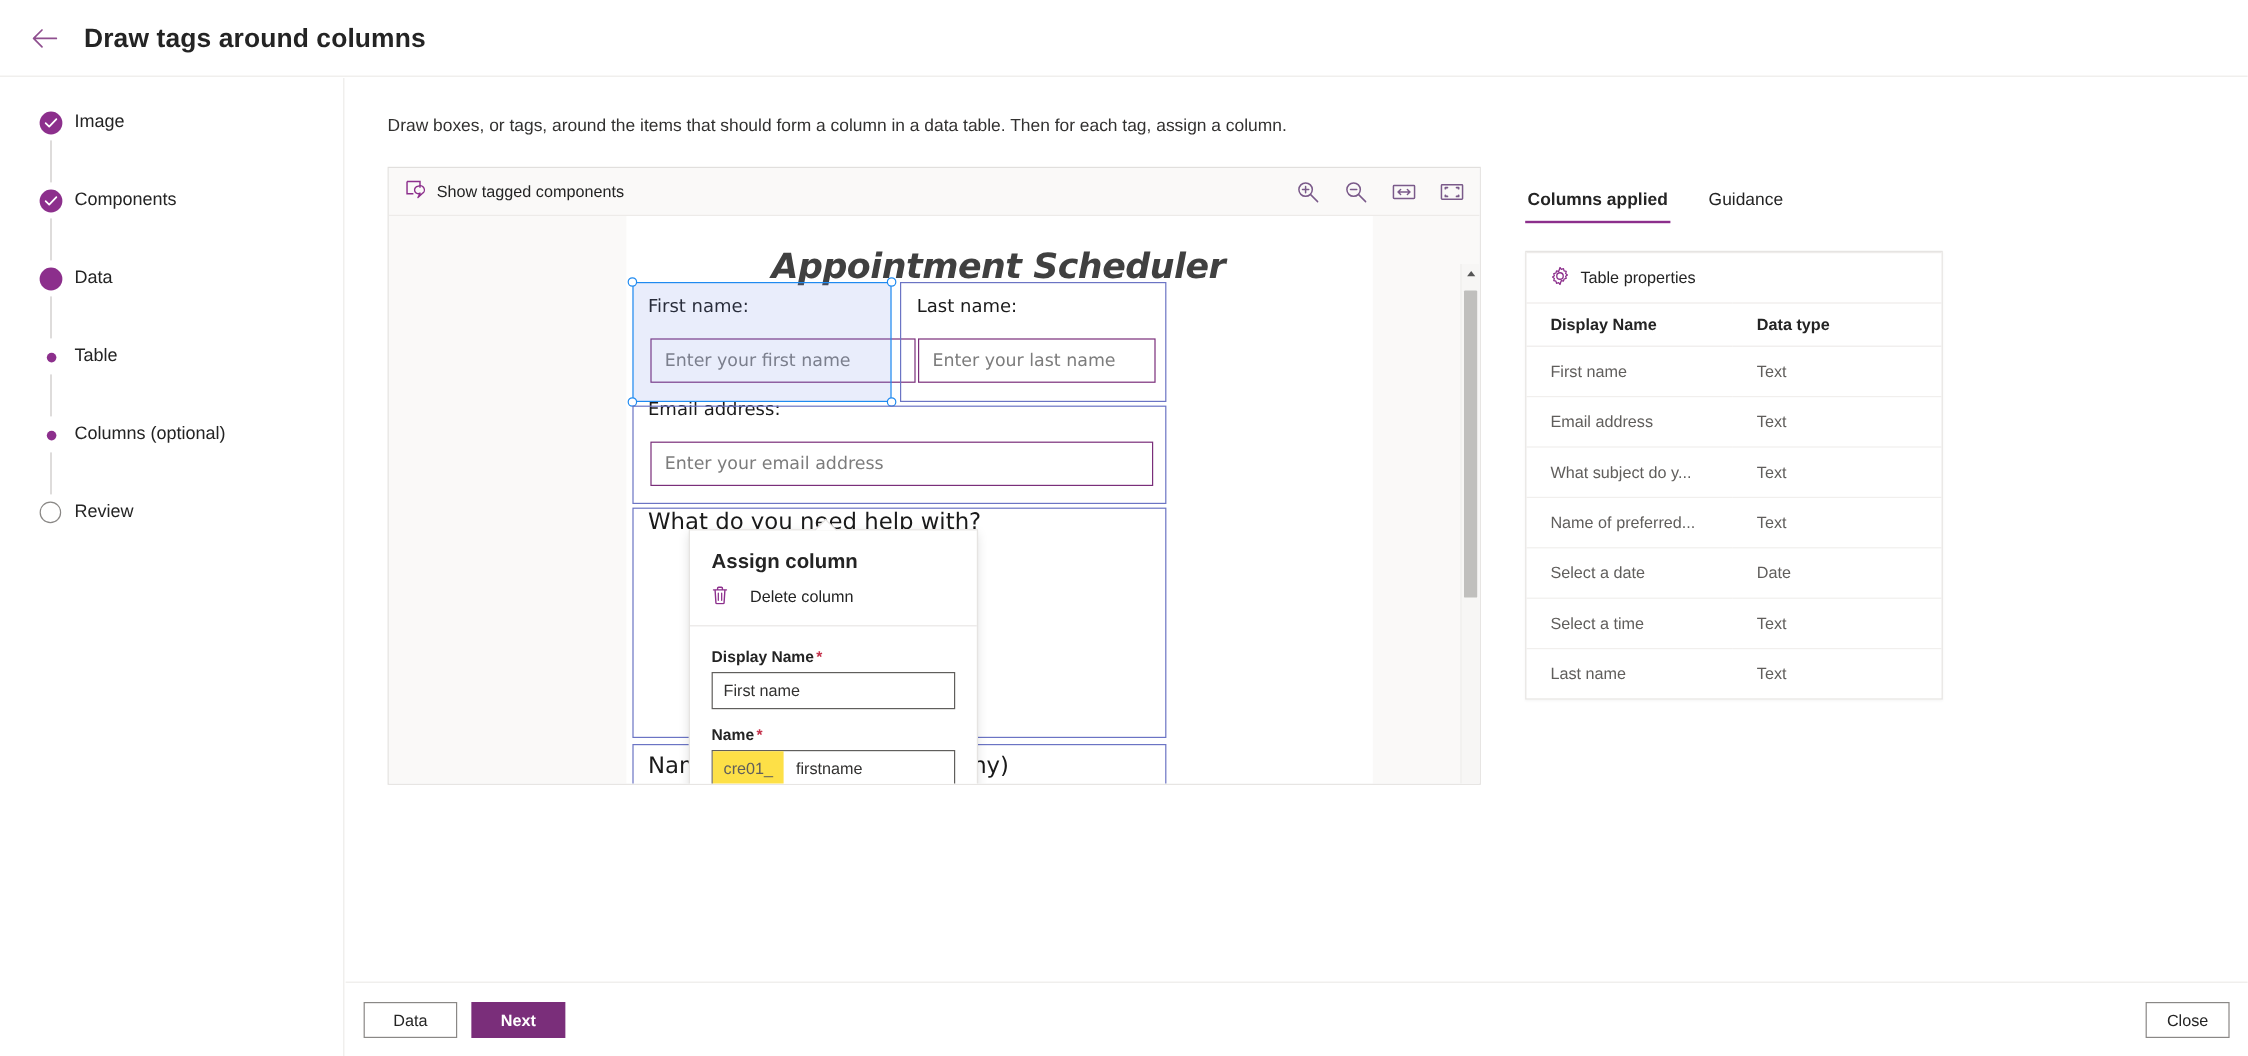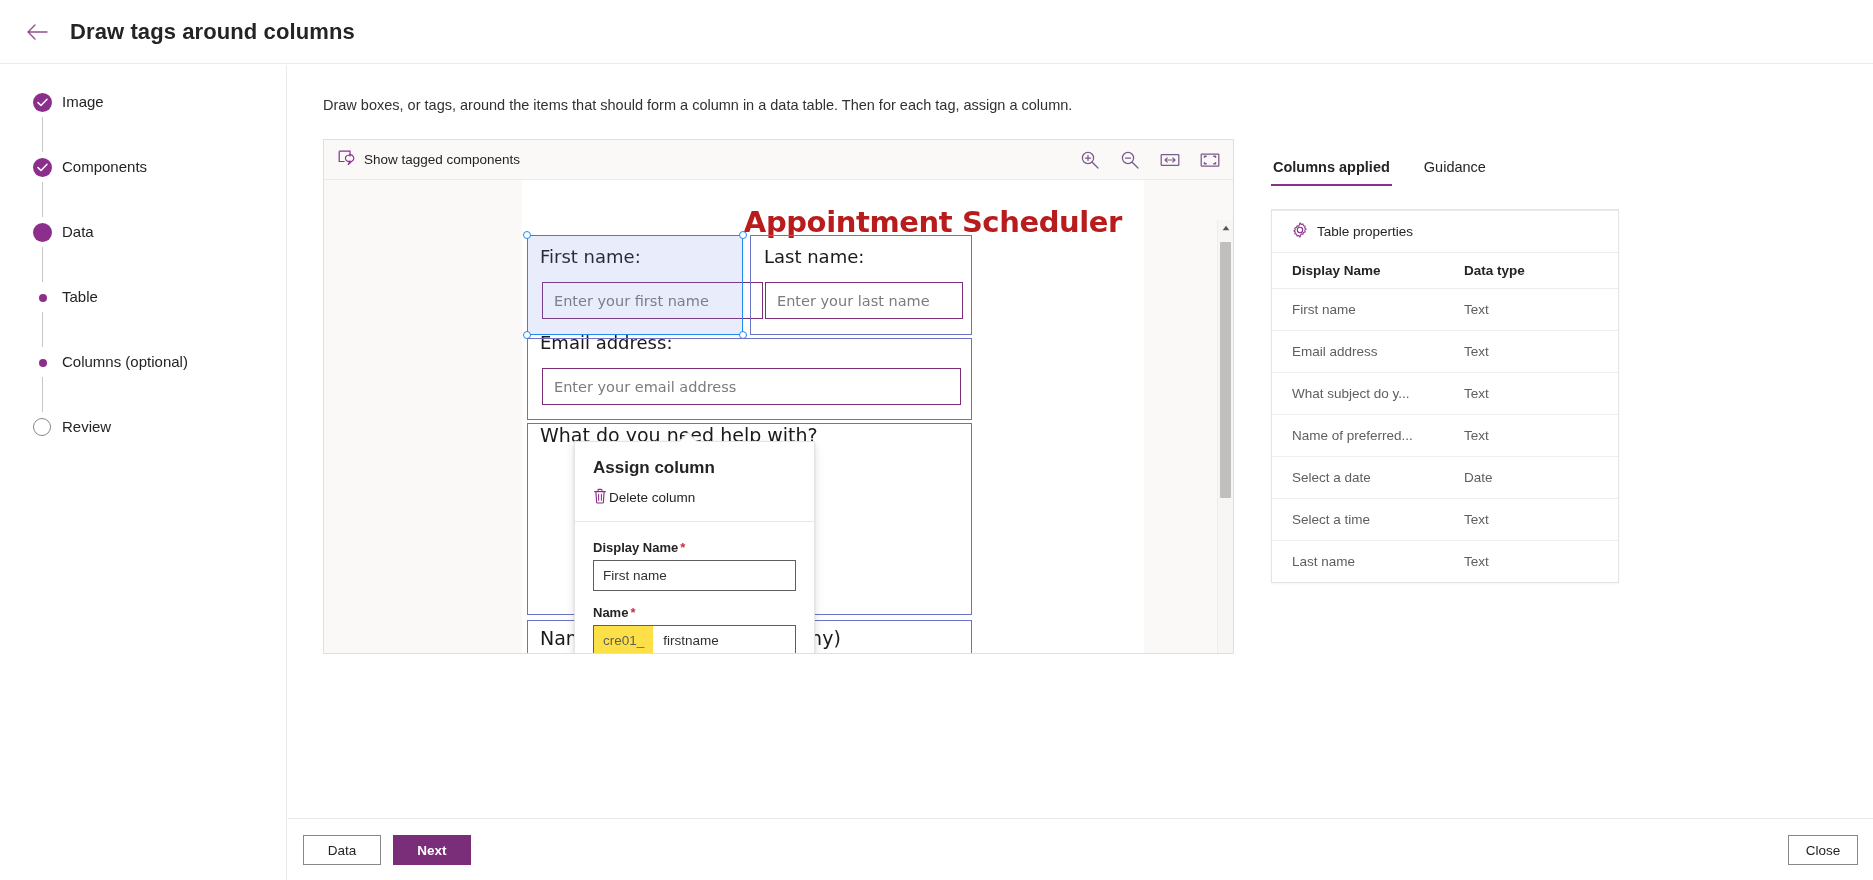--- a/index.html
+++ b/index.html
@@ -73,26 +73,27 @@
   .tool-icons { position: absolute; right: 10px; top: 0; height: 40px; display: flex; align-items: center; gap: 14px; }
   .tool-btn { width: 26px; height: 26px; display:flex; align-items:center; justify-content:center; cursor: pointer; }
 
   #canvas-viewport {
     position: relative; width: 909px; height: 473px; background: #faf9f8; overflow: hidden;
   }
   #doc-page {
     position: absolute; left: 198px; top: 0; width: 622px; height: 473px; background: #ffffff;
   }
   #doc-title {
-    position: absolute; left: 20px; top: 25px; width: 580px; text-align: right;
-    font-size: 29px; font-weight: 700; color: #b91c1c; font-family: "DejaVu Sans", sans-serif;
+    position: absolute; left: 20px; top: 25px; width: 580px; text-align: center;
+    font-size: 29px; font-weight: 700; color: #404040; font-family: "DejaVu Sans", sans-serif;
     letter-spacing: -0.4px;
-  }
-
-  .field-label { position: absolute; font-size: 18px; color: #1a1a1a; font-family: "DejaVu Sans", sans-serif; }
+    font-style: italic;
+  }
+
+  .field-label { position: absolute; font-size: 15px; color: #1a1a1a; font-family: "DejaVu Sans", sans-serif; }
   .field-input {
     position: absolute; border: 1.6px solid #7a2e7a; background: transparent;
     display: flex; align-items: center; padding-left: 11px;
     font-size: 14.5px; color: #7c7c7c; font-family: "DejaVu Sans", sans-serif;
   }
 
   
   .tag-box { position: absolute; border: 1.4px solid #6b74c4; background: transparent; pointer-events: none; }
   .tag-box.selected {
     border: 1.8px solid #1f8af0; background: rgba(120,140,230,0.16);
@@ -123,21 +124,21 @@
   #popover-beak {
     position: absolute; left: 104px; top: -10px; width: 20px; height: 10px; overflow: hidden;
   }
   #popover-beak::after {
     content: ""; position: absolute; left: 0; top: 4px; width: 16px; height: 16px;
     background: #fff; border: 1px solid #e6e4e2; transform: rotate(45deg); transform-origin: center;
   }
   #popover-head { padding: 16px 18px 0 18px; }
   #popover-title { font-size: 17px; font-weight: 600; color: #242424; }
   #delete-column {
-    display: flex; align-items: center; gap: 2px; margin-top: 10px; padding-bottom: 14px;
+    display: flex; align-items: center; gap: 18px; margin-top: 10px; padding-bottom: 14px;
     font-size: 13.5px; color: #242424; cursor: pointer;
   }
   #popover-divider { height: 1px; background: #e9e7e5; }
   #popover-body { padding: 18px 18px 0 18px; }
   .fld { margin-bottom: 14px; }
   .fld-label { font-size: 13px; font-weight: 600; color: #242424; margin-bottom: 5px; }
   .req { color: #c4314b; font-weight: 600; margin-left: 2px; }
   .fld-input {
     height: 31px; border: 1px solid #605e5c; background: #fff;
     display: flex; align-items: center; padding: 0 9px; font-size: 13.5px; color: #323130;

